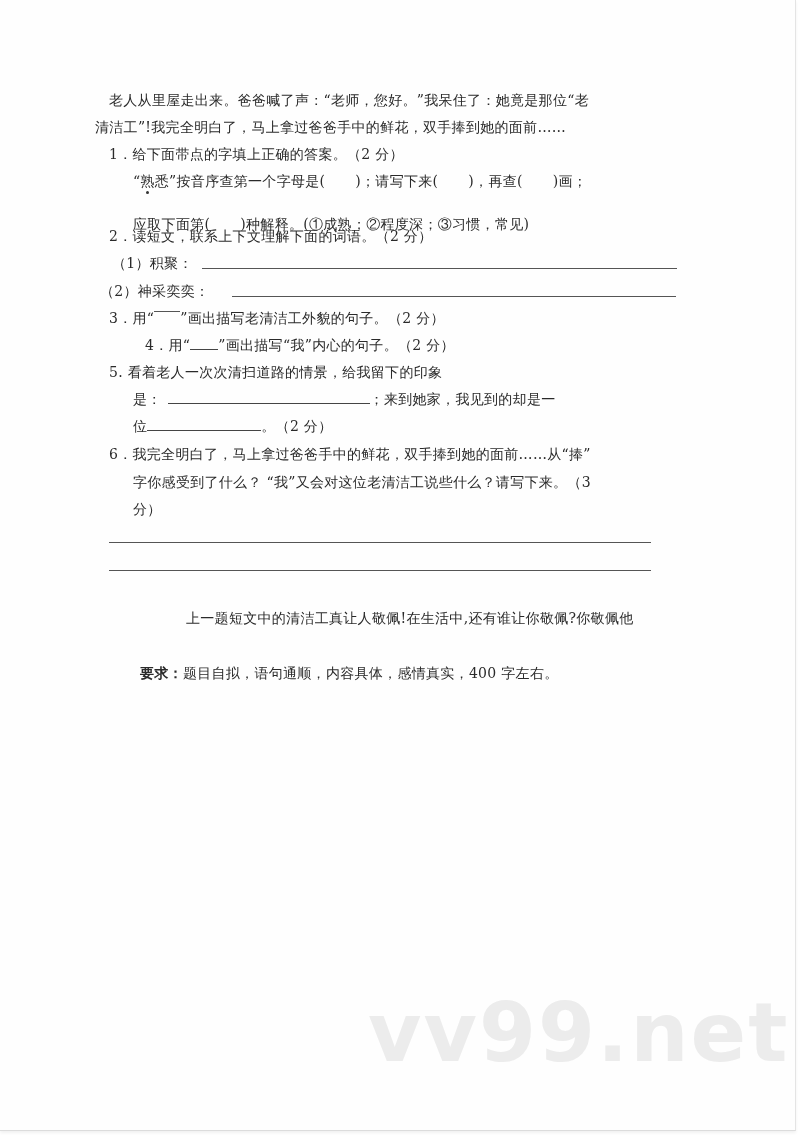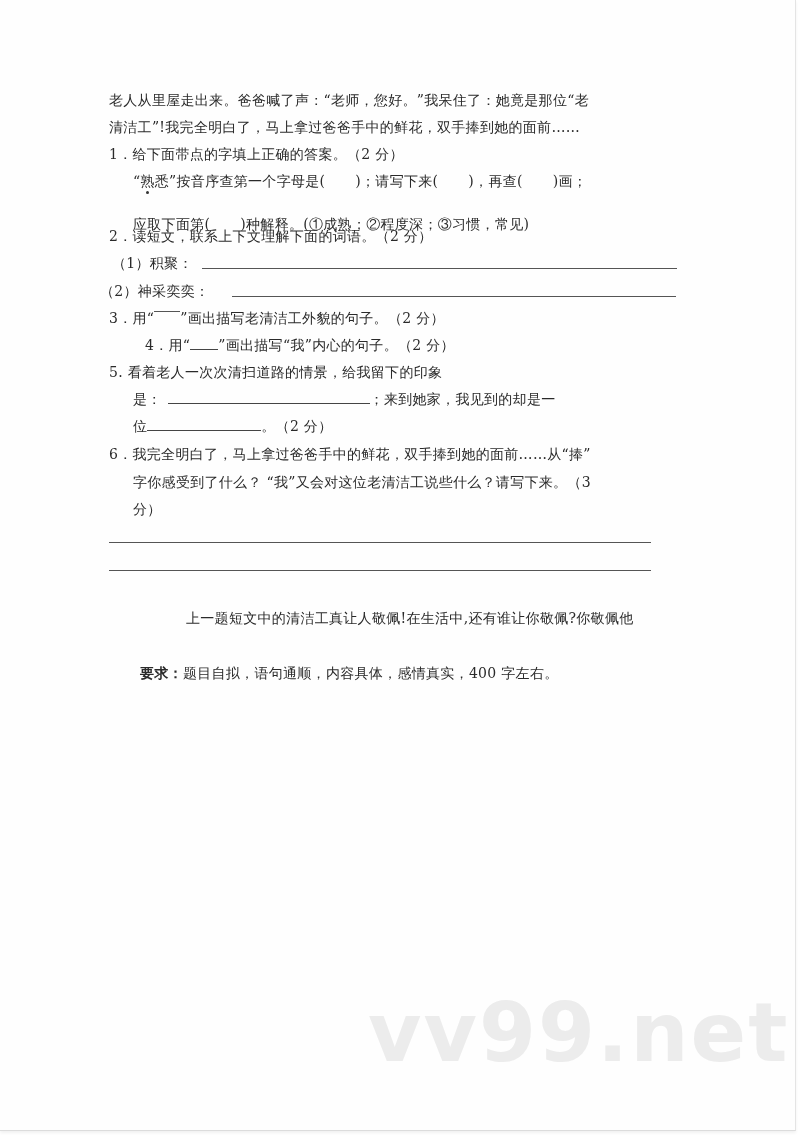--- a/index.html
+++ b/index.html
@@ -48,21 +48,21 @@
   .straight {
     display:inline-block; width: 28px; border-bottom: 1.5px solid #444; height: 14px; vertical-align: baseline;
   }
 </style>
 </head>
 <body>
 
 <div class="page">
 
   <div class="line" style="left:109px; top:90px;">老人从里屋走出来。爸爸喊了声：“老师，您好。”我呆住了：她竟是那位“老</div>
-  <div class="line" style="left:109px; top:117px;text-align:center;">清洁工”!我完全明白了，马上拿过爸爸手中的鲜花，双手捧到她的面前……</div>
+  <div class="line" style="left:95px; top:117px;text-align:center;">清洁工”!我完全明白了，马上拿过爸爸手中的鲜花，双手捧到她的面前……</div>
 
   <div class="line" style="left:109px; top:144px;">1．给下面带点的字填上正确的答案。（2 分）</div>
   <div class="line" style="left:133px; top:171px;">
     <span>“</span><span class="dot-char">熟</span><span>悉”按音序查第一个字母是(</span><span class="blank"></span><span>)；请写下来(</span><span class="blank"></span><span>)，再查(</span><span class="blank"></span><span>)画；</span>
   </div>
   <div class="line" style="left:133px; top:214px;">
     <span>应取下面第(</span><span class="blank"></span><span>)种解释。(①成熟；②程度深；③习惯，常见)</span>
   </div>
 
   <div class="line" style="left:109px; top:226px;">2．读短文，联系上下文理解下面的词语。（2 分）</div>

